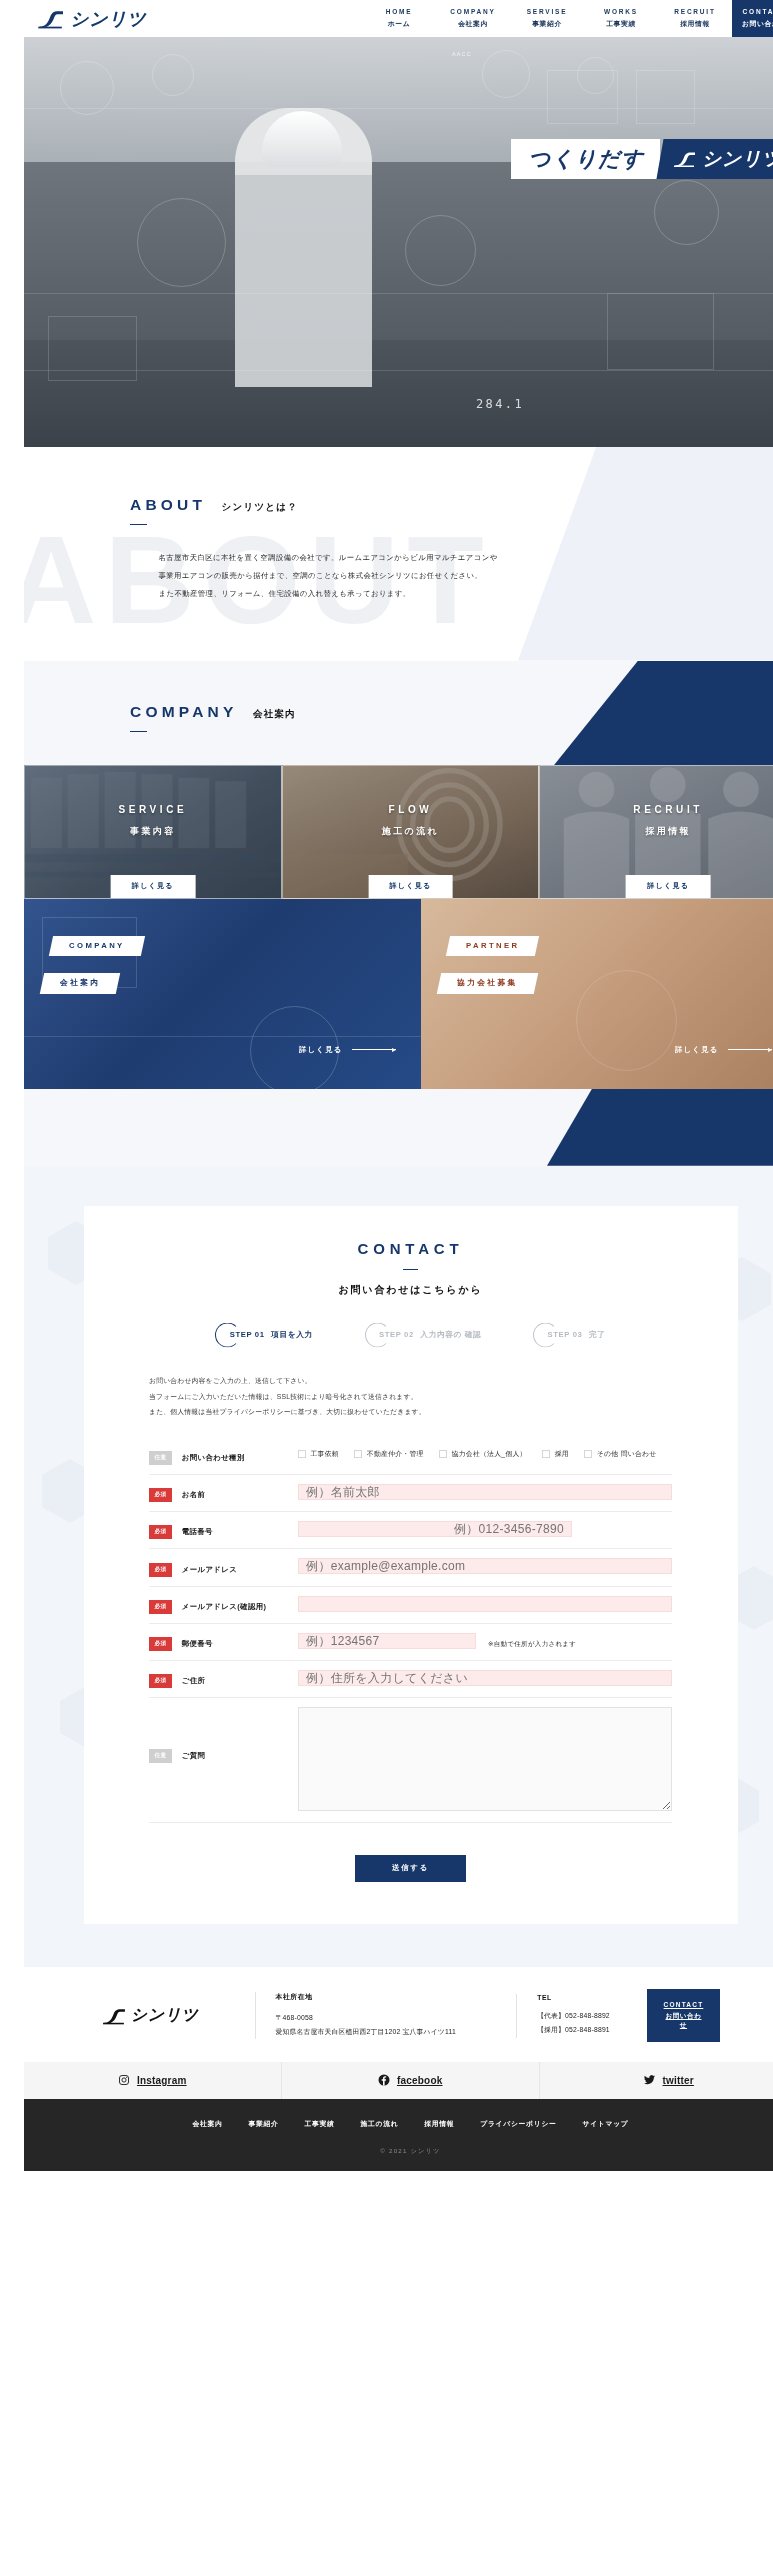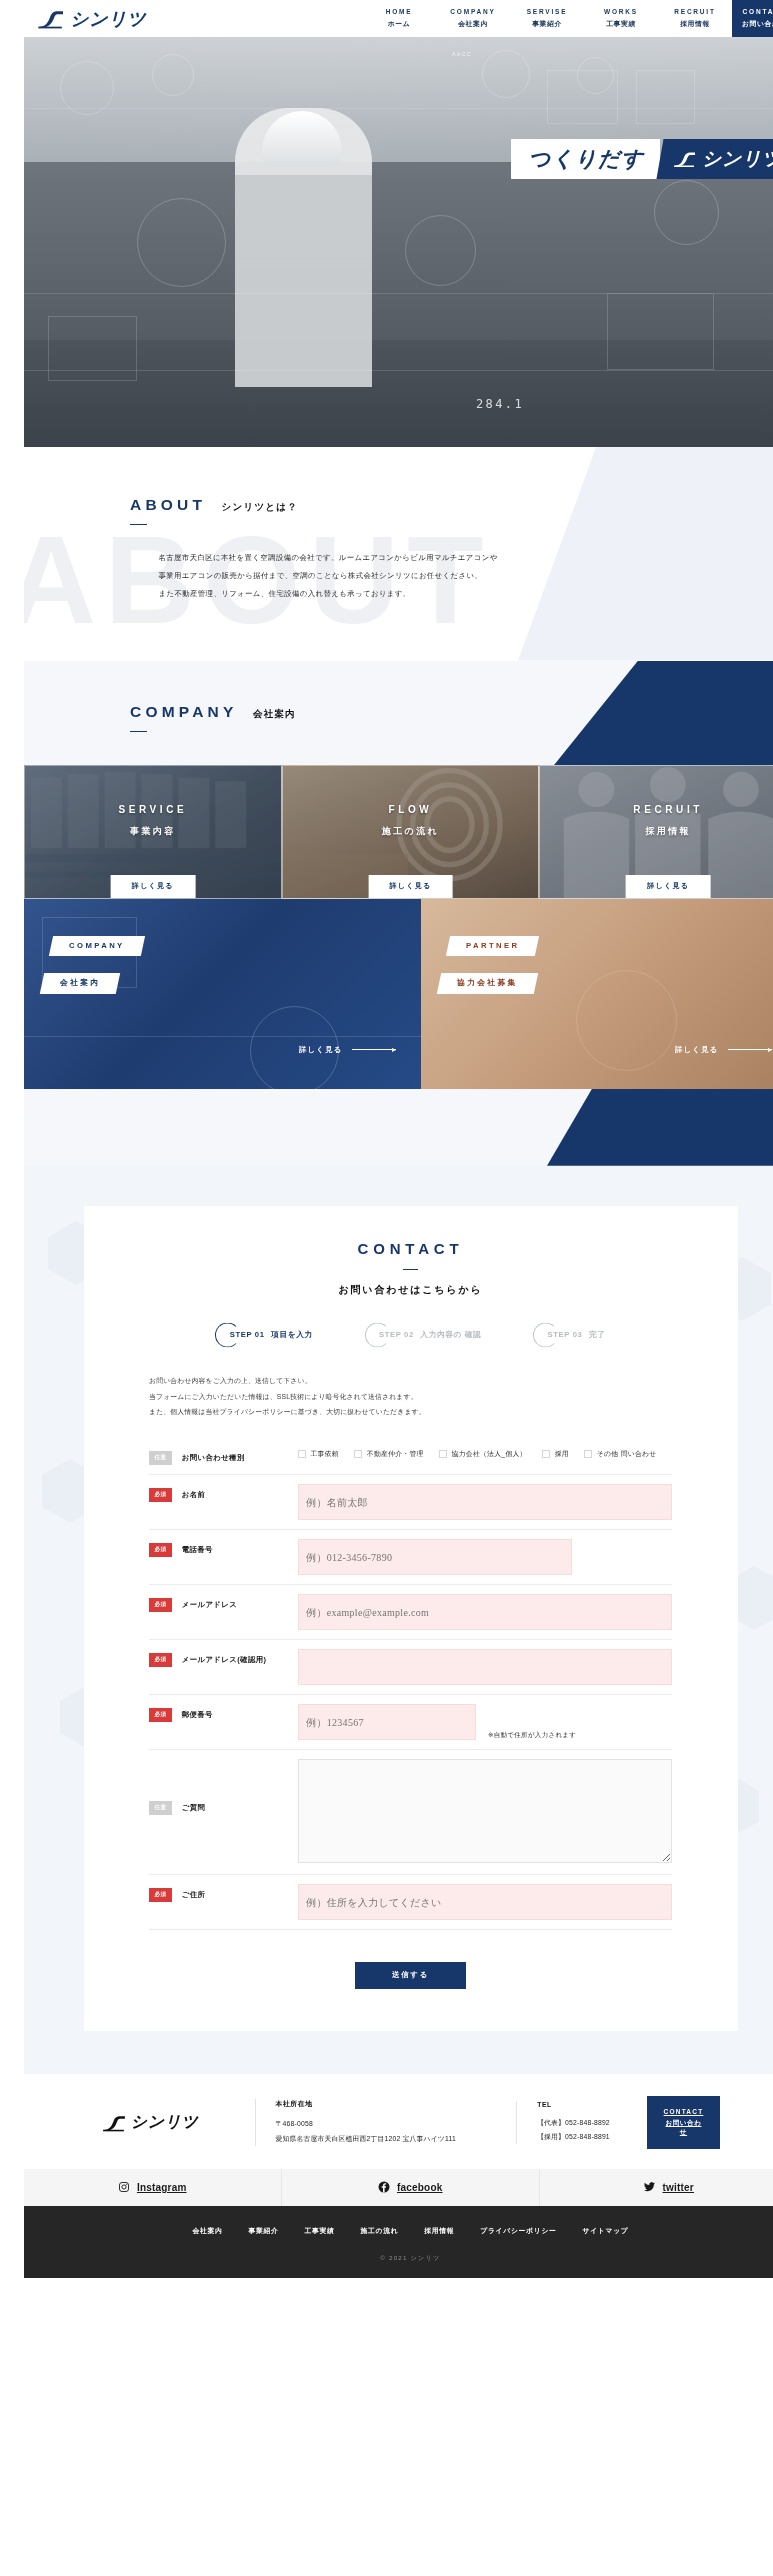--- a/index.html
+++ b/index.html
@@ -137,24 +137,24 @@
   .step.off .s-no, .step.off .s-lb { color:#b6bbc2; }
   .form-note { margin:33px auto 0 auto; width:523px; font-size:6.8px; line-height:2.3; color:#3a3a3a; letter-spacing:0.2px; }
   .form { margin:18px auto 0 auto; width:523px; }
   .frow { display:flex; align-items:flex-start; padding:9px 0; border-bottom:0.6px solid #ececec; }
   .frow:last-child { border-bottom:none; }
   .flabel { width:149px; display:flex; align-items:center; gap:9.5px; padding-top:4.2px; }
   .badge { font-size:5.6px; font-weight:700; color:#fff; background:#d93a3a; padding:3px 5.4px; letter-spacing:0.6px; }
   .badge.opt { background:#cfcfcf; color:#fff; }
   .flabel .lt { font-size:7.4px; font-weight:700; color:#1b1b1b; letter-spacing:0.4px; }
   .fctl { flex:1; }
-  .inp { display:block; width:100%; background:#fdeaea; border:0.6px solid #f7dcdc; height:36px;
-         font-size:10px; color:#b9b4b4; padding:0 7.1px; line-height:20px; letter-spacing:0.3px;
-         font-family:Liberation Serif, serif; }
-  .inp.w-mid { width:274px; }
+  .inp { display:block; width:100%; background:#fdeaea; border:0.6px solid #f7dcdc; height:16px;
+         font-size:12px; color:#b9b4b4; padding:0 7.1px; line-height:20px; letter-spacing:0.3px;
+         font-family:Liberation Sans, sans-serif; }
+  .inp.w-mid { width:274px;text-align:right; }
   .inp.w-sm { width:178px; }
   .chk-grid { display:flex; flex-wrap:wrap; gap:7.1px 15.5px; max-width:369px; padding-top:2.4px; }
   .chk { display:flex; align-items:center; gap:4.8px; font-size:6.8px; color:#2a2a2a; letter-spacing:0.3px; }
   .chk .bx { width:7.7px; height:7.7px; border:0.6px solid #d6d6d6; background:#fff; }
   .postal-row { display:flex; align-items:flex-end; gap:12px; }
   .postal-hint { font-size:6.5px; color:#2a2a2a; letter-spacing:0.3px; }
   .ta { width:100%; height:104px; background:#fafafa; border:0.6px solid #e2e2e2; }
   .submit-wrap { text-align:center; margin-top:32px; }
   .submit { background:#17376a; color:#fff; font-size:7.4px; letter-spacing:1.8px; font-weight:700;
             padding:8.3px 37px; border:none; font-family:"Liberation Sans","DejaVu Sans",sans-serif; }
@@ -526,36 +526,36 @@
           </div>
           <div class="fctl">
             <div class="postal-row">
               <input class="inp w-sm" type="text" placeholder="例）1234567" style="">
               <span class="postal-hint">※自動で住所が入力されます</span>
             </div>
           </div>
         </div>
 
         <div class="frow">
+          <div class="flabel">
+            <span class="badge">必須</span>
+            <span class="lt">ご住所</span>
+          </div>
+          <div class="fctl">
+            <input class="inp" type="text" placeholder="例）住所を入力してください" style="">
+          </div>
+        </div>
+
+        <div class="frow">
           <div class="flabel" style="padding-top:42px;">
             <span class="badge opt">任意</span>
             <span class="lt">ご質問</span>
           </div>
           <div class="fctl">
             <textarea class="ta" placeholder="" style=""></textarea>
-          </div>
-        </div>
-
-        <div class="frow">
-          <div class="flabel">
-            <span class="badge">必須</span>
-            <span class="lt">ご住所</span>
-          </div>
-          <div class="fctl">
-            <input class="inp" type="text" placeholder="例）住所を入力してください" style="">
           </div>
         </div>
 
         <div class="submit-wrap">
           <button class="submit" type="submit">送信する</button>
         </div>
       </form>
     </div>
   </div>
 

